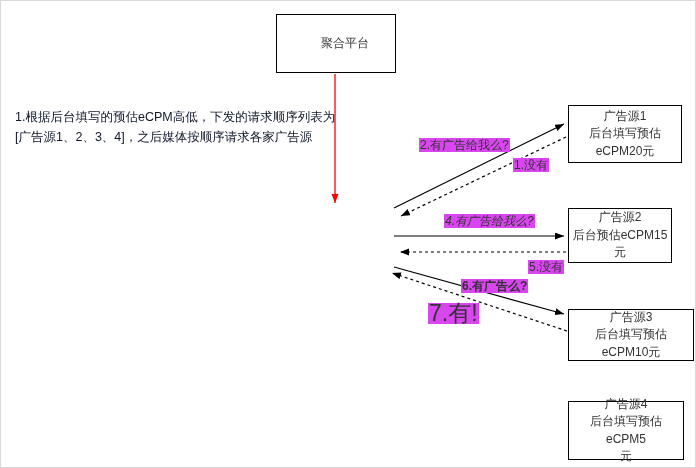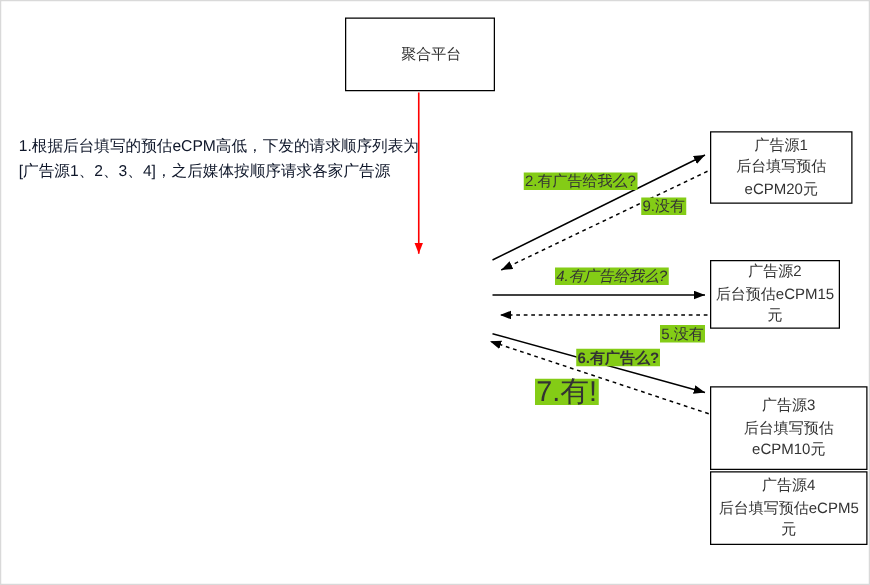--- a/index.html
+++ b/index.html
@@ -11,21 +11,21 @@
   .node{
     position:absolute;box-sizing:border-box;border:1px solid #000;background:#fff;
     display:flex;align-items:center;justify-content:center;text-align:center;
     font-size:12px;line-height:1.45;white-space:pre-line;padding:2px;
   }
   #note{
     position:absolute;left:14px;top:106px;width:330px;
     font-size:12.5px;line-height:20px;white-space:pre-line;color:#0f172a;
   }
   .edge-label{
-    position:absolute;font-size:12px;line-height:14px;background:#84cc16;
+    position:absolute;font-size:12px;line-height:14px;background:#d946ef;
     padding:0 1px;white-space:nowrap;color:#333;
   }
   #edge-label-reply3{font-size:23px;line-height:21px;}
   #wires{position:absolute;left:0;top:0;pointer-events:none;}
 </style>
 </head>
 <body>
 
 <div id="canvas">
 
@@ -60,28 +60,28 @@
   <div class="node" style="left:275px;top:13px;width:120px;height:59px;padding-left:20px;">聚合平台</div>
 
 
   <div class="node" style="left:567px;top:104px;width:114px;height:58px;">广告源1
 后台填写预估
 eCPM20元</div>
 
   <div class="node" style="left:567px;top:207px;width:104px;height:55px;">广告源2
 后台预估eCPM15元</div>
 
-  <div class="node" style="left:567px;top:308px;width:126px;height:67px;">广告源3
+  <div class="node" style="left:567px;top:308px;width:126px;height:52px;">广告源3
 后台填写预估
 eCPM10元</div>
 
-  <div class="node" style="left:567px;top:376px;width:126px;height:59px;">广告源4
+  <div class="node" style="left:567px;top:400px;width:116px;height:59px;">广告源4
 后台填写预估eCPM5
 元</div>
 
   <div class="edge-label" style="left:418px;top:137px;">2.有广告给我么?</div>
-  <div class="edge-label" style="left:512px;top:157px;">9.没有</div>
+  <div class="edge-label" style="left:512px;top:157px;">1.没有</div>
   <div class="edge-label" style="left:443px;top:213px;font-style:italic;">4.有广告给我么?</div>
   <div class="edge-label" style="left:527px;top:259px;">5.没有</div>
   <div class="edge-label" style="left:460px;top:278px;font-weight:bold;">6.有广告么?</div>
   <div class="edge-label" id="edge-label-reply3" style="left:427px;top:302px;">7.有!</div>
 
 </div>
 
 </body></html>

